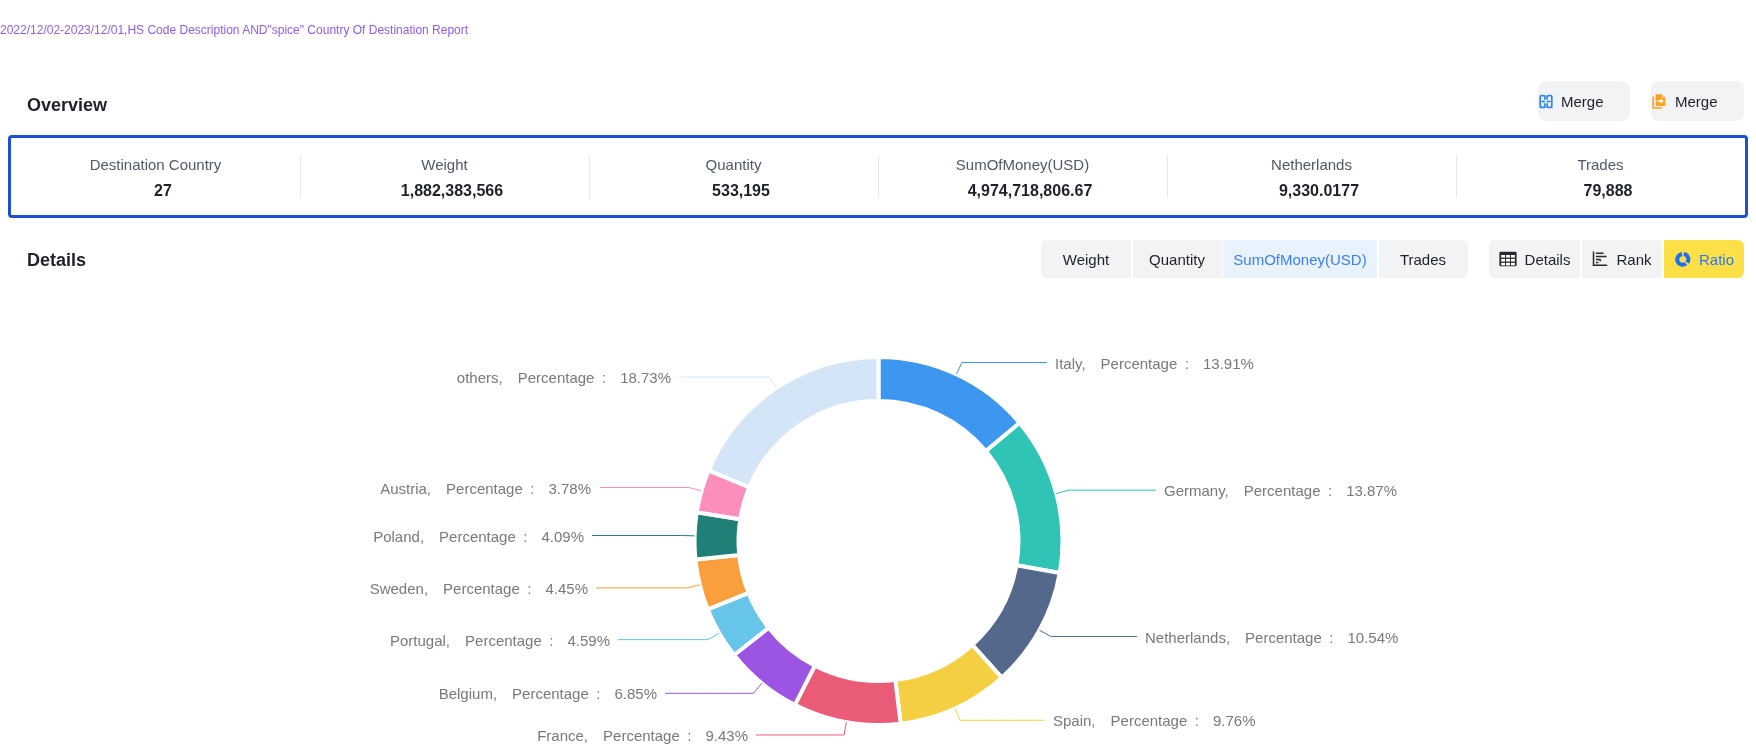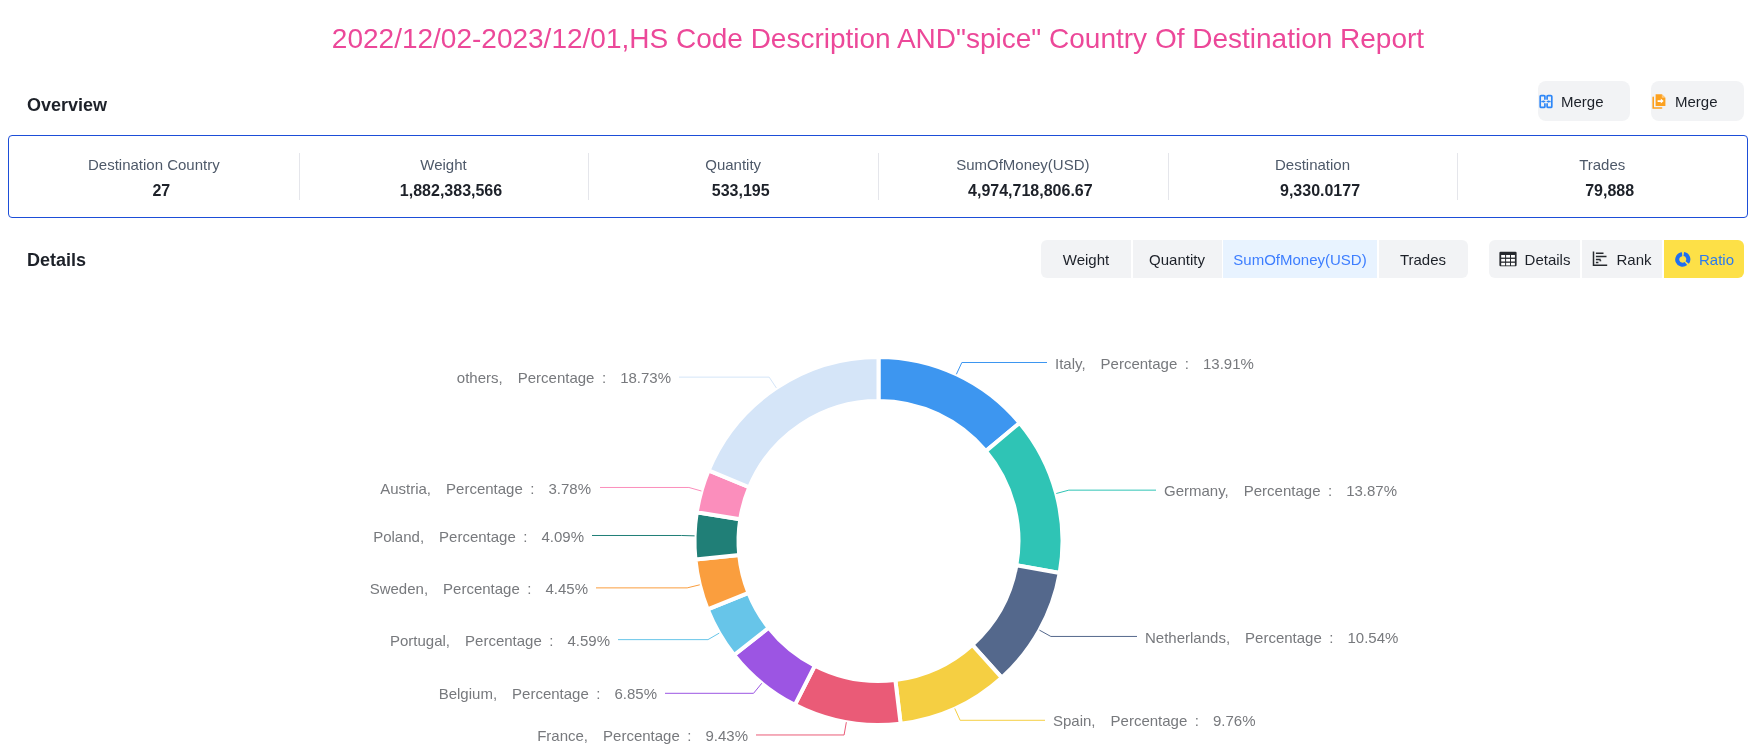--- a/index.html
+++ b/index.html
@@ -1,21 +1,21 @@
 <!DOCTYPE html>
 <html><head>
 <meta charset="utf-8">
 <style>
 * { margin:0; padding:0; box-sizing:border-box; }
 html,body { width:1756px; height:753px; background:#fff; font-family:"Liberation Sans",sans-serif; overflow:hidden; }
 body { position:relative; }
-.title { position:absolute; top:23px; left:0; width:1756px; text-align:center; font-size:28px; color:#ec4899; }
+.title { position:absolute; top:23px; left:0; width:1756px; text-align:left; font-size:12px; color:#8b5cf6; }
 .h2 { position:absolute; left:8px; font-size:18px; font-weight:bold; color:#1d2129;margin-left:19px; }
 .btn { position:absolute; top:81px; height:40px; background:#f2f3f5; border-radius:8px; display:flex; align-items:center; font-size:15px; color:#1d2129; gap:7px; }
-.statcard { position:absolute; left:8px; top:135px; width:1740px; height:83px; border:1px solid #1d4ed8; border-radius:4px; display:flex; }
+.statcard { position:absolute; left:8px; top:135px; width:1740px; height:83px; border:3px solid #1d4ed8; border-radius:4px; display:flex; }
 .statcol { flex:1; position:relative; display:flex; flex-direction:column; align-items:center; justify-content:center; gap:9px; padding-top:2px; }
 .statcol + .statcol::before { content:""; position:absolute; left:0; top:17px; bottom:17px; width:1px; background:#e5e6eb; }
 .statlabel { font-size:15px; color:#4e5969; }
 .statvalue { font-size:16px; font-weight:bold; color:#1d2129;margin-left:15px; }
 .seg { position:absolute; top:240px; height:38px; display:flex; align-items:center; justify-content:center; font-size:15px; color:#1d2129; background:#f2f3f5; }
 .seg.sel { background:#e8f3ff; color:#3d7eff; }
 .vbtn { position:absolute; top:240px; height:38px; display:flex; align-items:center; justify-content:center; gap:8px; font-size:15px; color:#1d2129; background:#f2f3f5; }
 .vbtn.sel { background:#fde047; color:#2b7af0; }
 </style>
 </head>
@@ -56,21 +56,21 @@
     </div>
 <div class="statcol">
       <span class="statlabel">Quantity</span>
       <span class="statvalue">533,195</span>
     </div>
 <div class="statcol">
       <span class="statlabel">SumOfMoney(USD)</span>
       <span class="statvalue">4,974,718,806.67</span>
     </div>
 <div class="statcol">
-      <span class="statlabel">Destination</span>
+      <span class="statlabel">Netherlands</span>
       <span class="statvalue">9,330.0177</span>
     </div>
 <div class="statcol">
       <span class="statlabel">Trades</span>
       <span class="statvalue">79,888</span>
     </div>
 </div>
 
 <div class="h2" style="top:250px;">Details</div>
 

